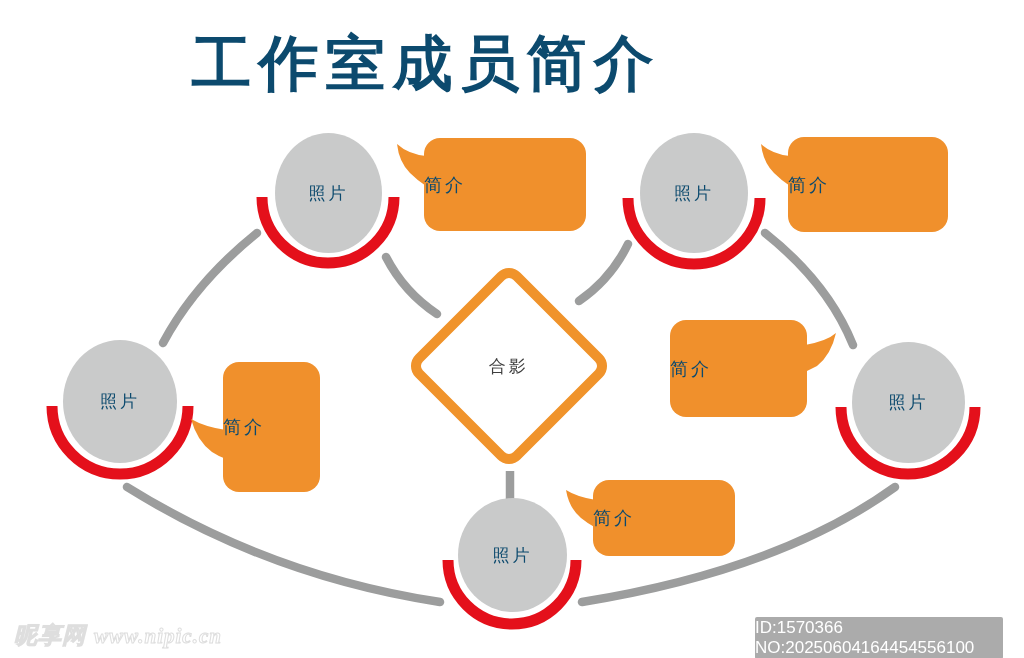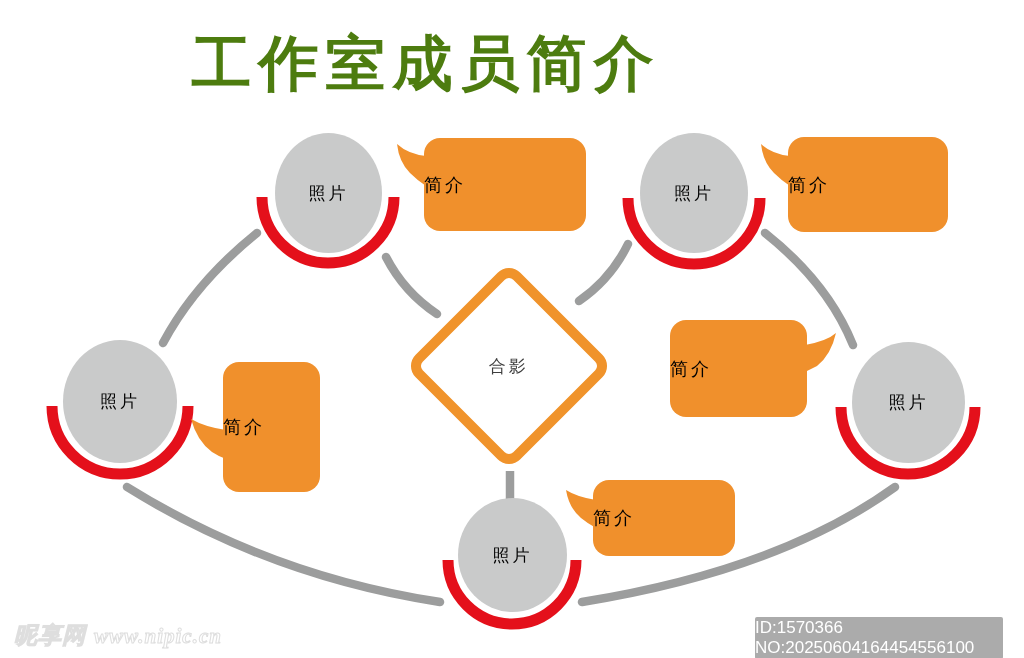--- a/index.html
+++ b/index.html
@@ -2,29 +2,29 @@
 <html><head>
 <meta charset="utf-8">
 <style>
   html,body{margin:0;padding:0;background:#fff;}
   .canvas{
     position:relative;width:1024px;height:658px;background:#ffffff;
     overflow:hidden;font-family:"DejaVu Sans","Liberation Sans",sans-serif;
   }
   .title{
     position:absolute;left:0;top:24px;width:852px;text-align:center;
-    font-size:60px;font-weight:bold;letter-spacing:7px;color:#4d7c0f;margin:0;
+    font-size:60px;font-weight:bold;letter-spacing:7px;color:#0c4a6e;margin:0;
   }
   svg.layer{position:absolute;left:0;top:0;z-index:1;}
   .photo{
     position:absolute;background:#C9CACA;border-radius:50%;
     display:flex;align-items:center;justify-content:center;z-index:2;
   }
   .photo span,.bubble span{
-    color:#000000;font-size:17px;letter-spacing:3px;font-weight:500;
+    color:#0c4a6e;font-size:17px;letter-spacing:3px;font-weight:500;
   }
   .bubble{
     position:absolute;background:#F0902C;border-radius:16px;
     display:flex;align-items:center;z-index:2;
   }
   .bubble span{font-size:18px;}
   .diamond{
     position:absolute;left:435px;top:292px;width:128px;height:128px;
     border:10px solid #F0932B;border-radius:16px;background:#fff;
     transform:rotate(45deg);z-index:2;

